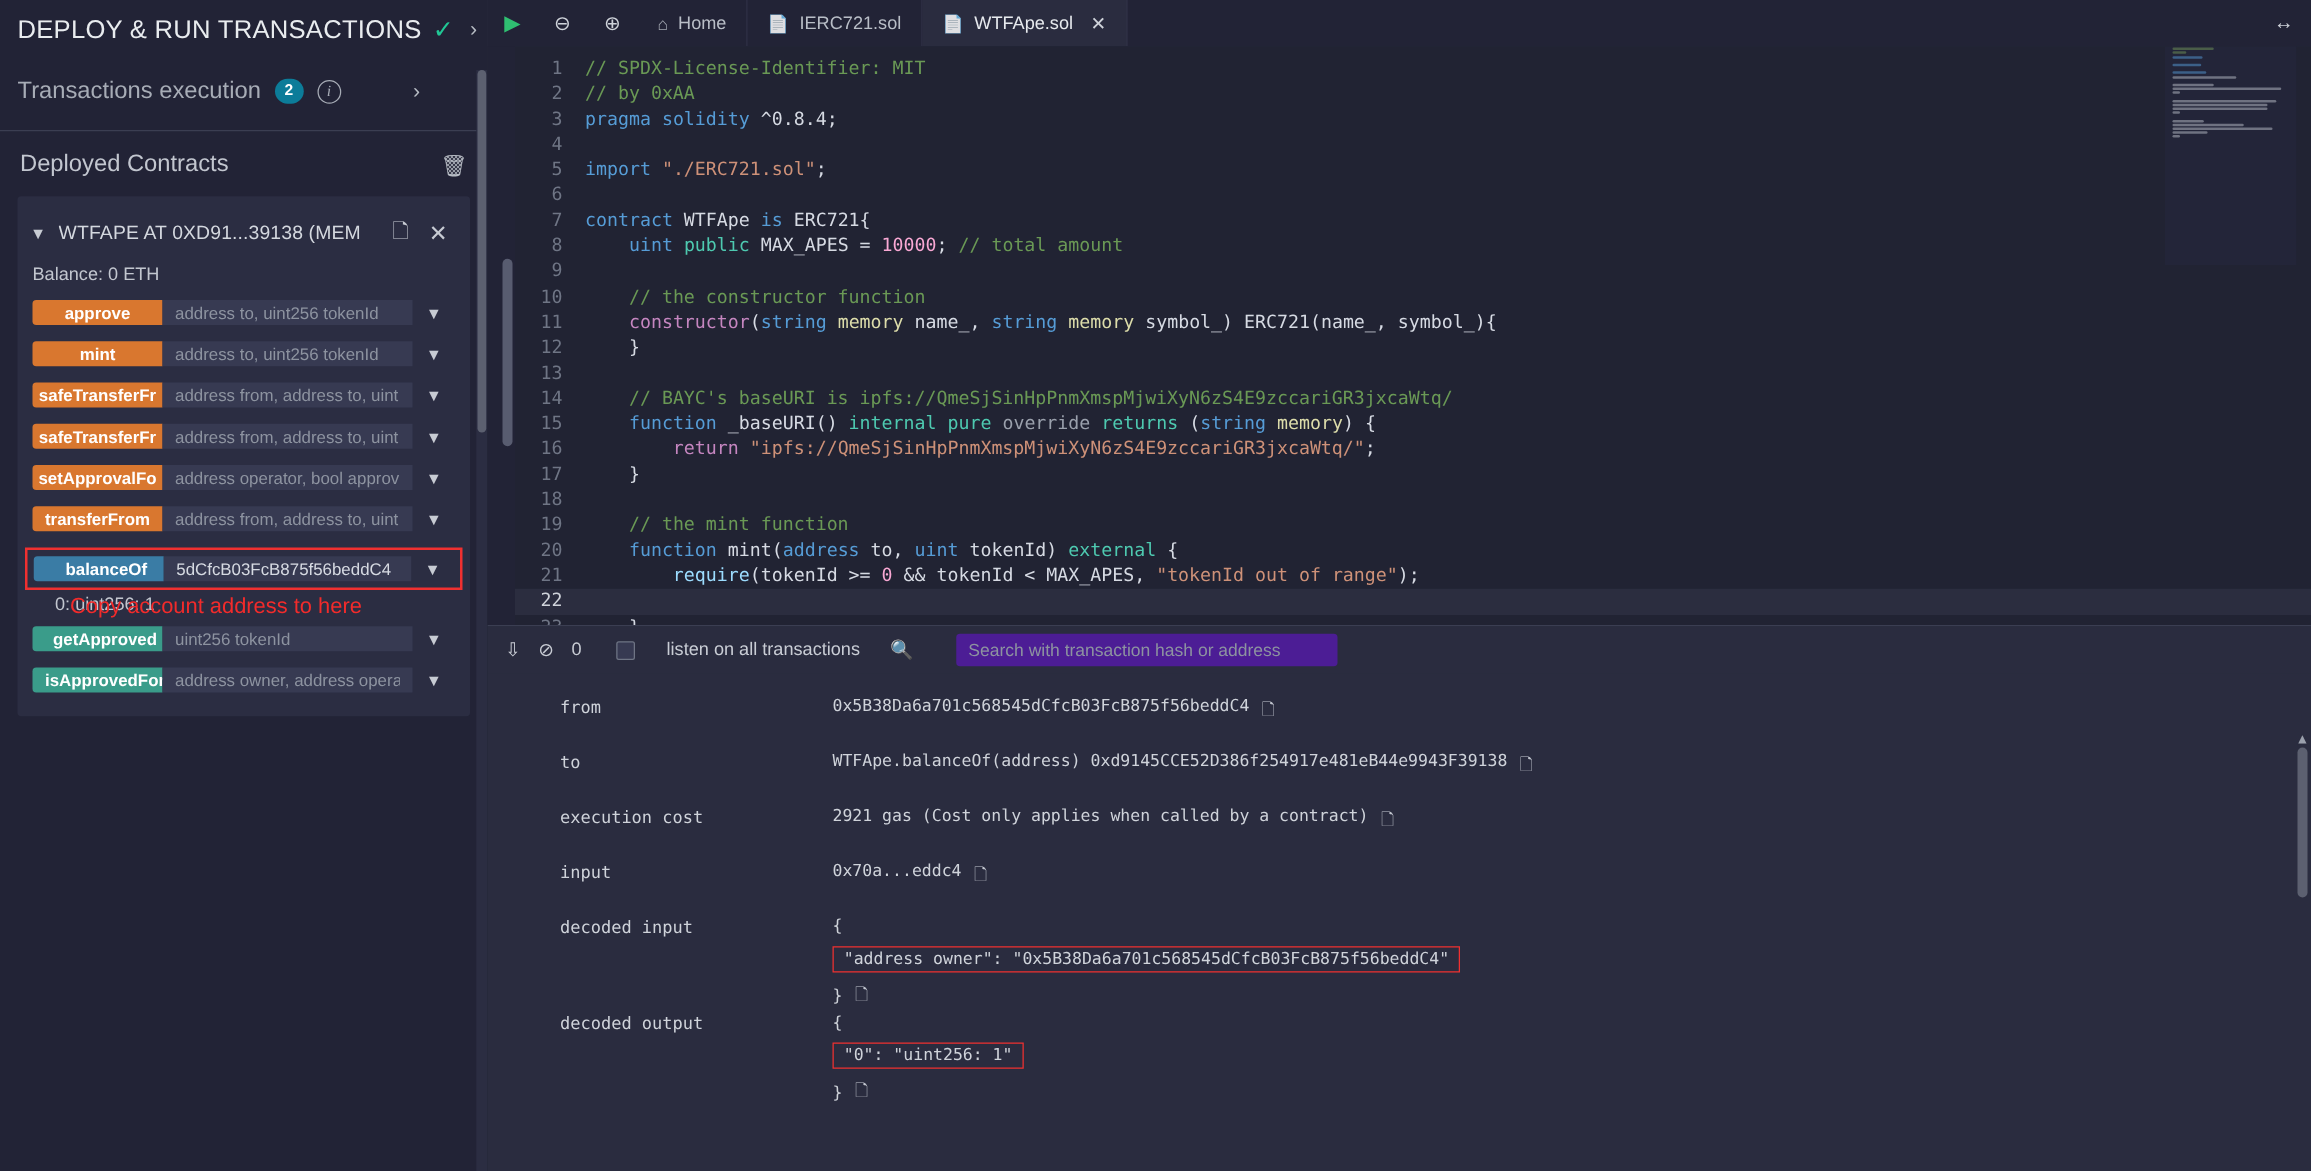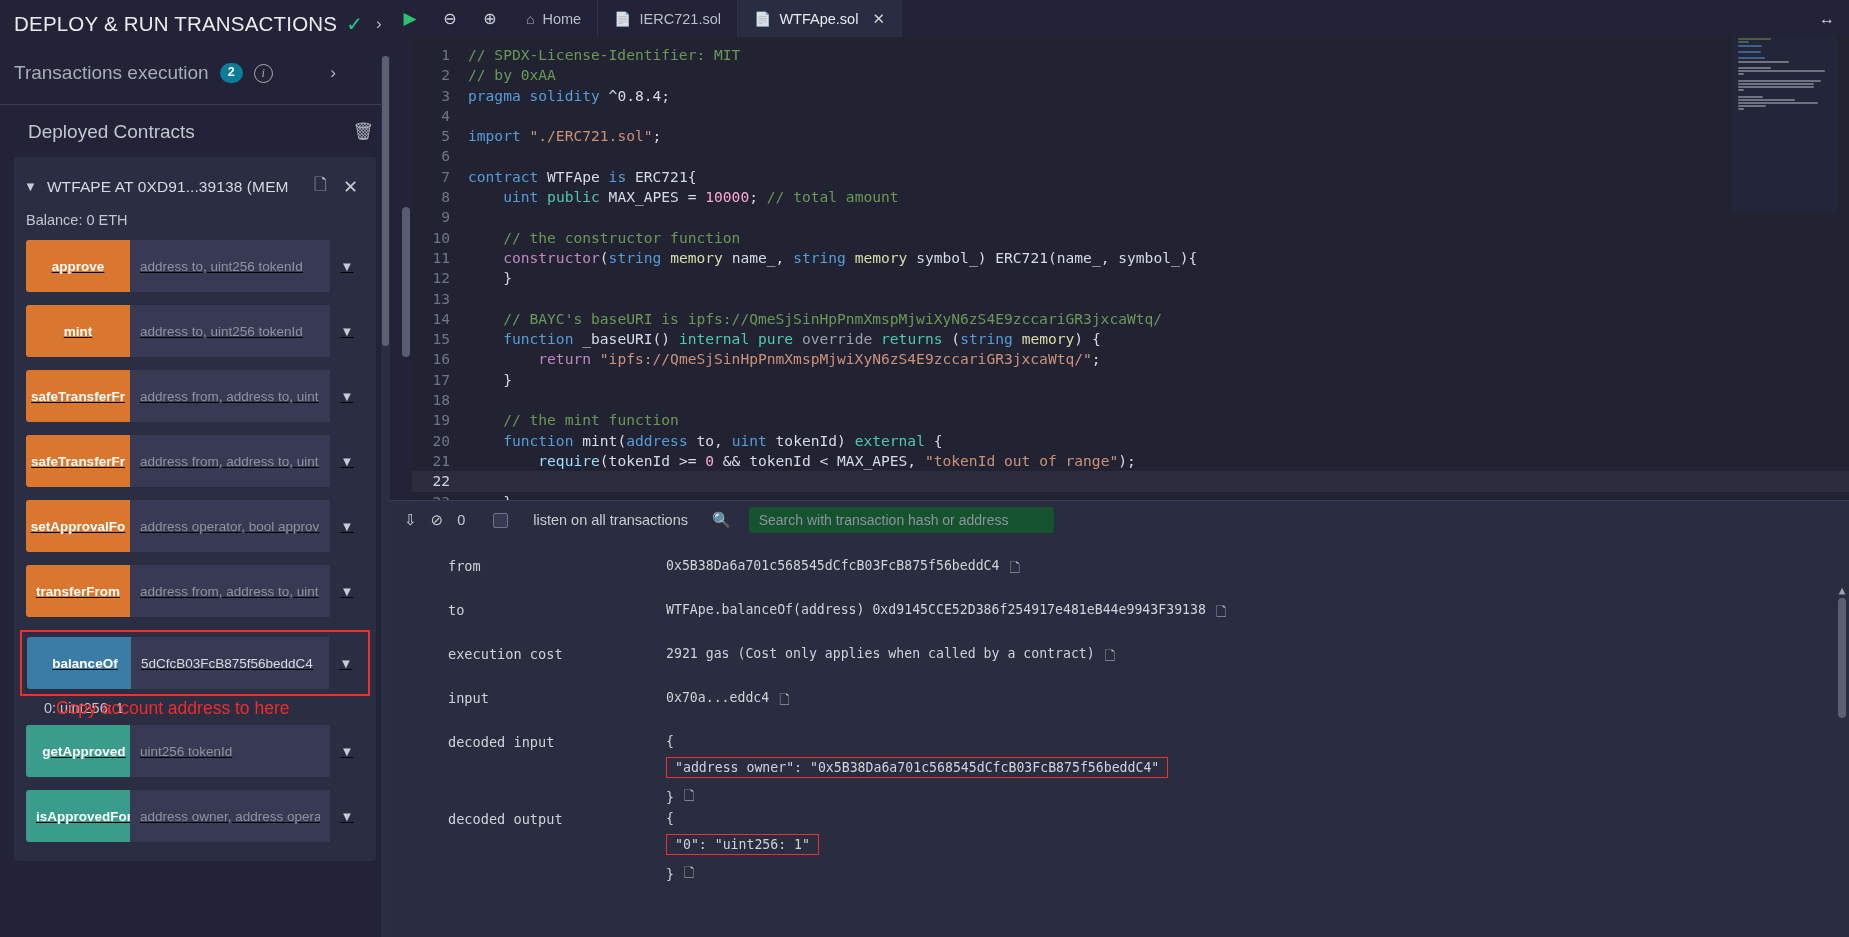--- a/index.html
+++ b/index.html
@@ -46,22 +46,22 @@
     border: 1.4px solid #a7acb6; color: #a7acb6;
     font-size: 12.5px; display: inline-flex;
     align-items: center; justify-content: center;
     font-family: "Liberation Serif", serif; font-style: italic;
   }
   .chev-right-tx { color: #b7bcc4; font-size: 17px; margin-left: auto; margin-right: 40px;}
 
   .divider { height: 1px; background: #3b3e52; margin: 0 0 0 0; }
 
   .deployed-head {
-    display: flex; align-items: flex-start;
-    padding: 16px 16px 14px 28px;
+    display: flex; align-items: flex-end;
+    padding: 16px 16px 14px 16px;
   }
   .deployed-title { font-size: 19px; color: #c2c6cf; }
   .trash-icon { margin-left: auto; color: #b7bcc4; font-size: 17px; }
 
   .contract-card {
     margin: 0 14px 0 14px;
     background: #2b2d42;
     border-radius: 3px;
     padding: 10px 0 6px 0;
   }
@@ -74,22 +74,21 @@
     color: #d4d8df; font-size: 15.5px; letter-spacing: .1px;
     white-space: nowrap; overflow: hidden; flex: 1;
   }
   .copy-icon-c { color: #c7cbd3; font-size: 16px; margin-right: 6px; }
   .close-x { color: #c7cbd3; font-size: 18px; margin-right: 6px; }
   .balance-line { color: #c2c6cf; font-size: 14.5px; padding: 4px 12px 12px 12px; }
 
   .fn-row {
     display: flex; align-items: stretch;
     margin: 0 12px 13px 12px;
-    height: 52px;
-    text-decoration: underline;
+    height: 20px;
   }
   .fn-btn {
     min-width: 104px; max-width: 104px;
     color: #fff; font-size: 13.5px; font-weight: 700;
     display: flex; align-items: center; justify-content: center;
     border-radius: 3px 0 0 3px;
     overflow: hidden; white-space: nowrap;
     padding: 0 4px;
   }
   .fn-btn.orange { background: #d9772f; }
@@ -226,24 +225,24 @@
   }
   .term-ico { color: #c7cbd3; font-size: 15px; }
   .term-zero { color: #c7cbd3; font-size: 14.5px; }
   .term-check {
     width: 15px; height: 15px; border: 1.5px solid #6f7585;
     background: #373a52; border-radius: 2px; margin-left: 14px;
   }
   .term-listen { color: #c9cdd5; font-size: 14.5px; margin-left: 11px; }
   .term-search-ico { color: #c7cbd3; font-size: 15px; margin-left: 10px; }
   .term-search {
-    flex: 0 0 305px; height: 26px; background: #14532d;
+    flex: 0 0 305px; height: 26px; background: #4c1d95;
     border: none; outline: none; border-radius: 3px;
     color: #d6dae2; font-size: 14px; padding: 4px 10px;
-    margin-left: 4px;
+    margin-left: 20px;
     font-family: "Liberation Sans", sans-serif;
   }
   .term-search::placeholder { color: #8d93a0; }
 
   .term-body {
     flex: 1; overflow: hidden; position: relative;
     font-family: "DejaVu Sans Mono", monospace;
     padding: 16px 0 0 0;
   }
   .trow {

